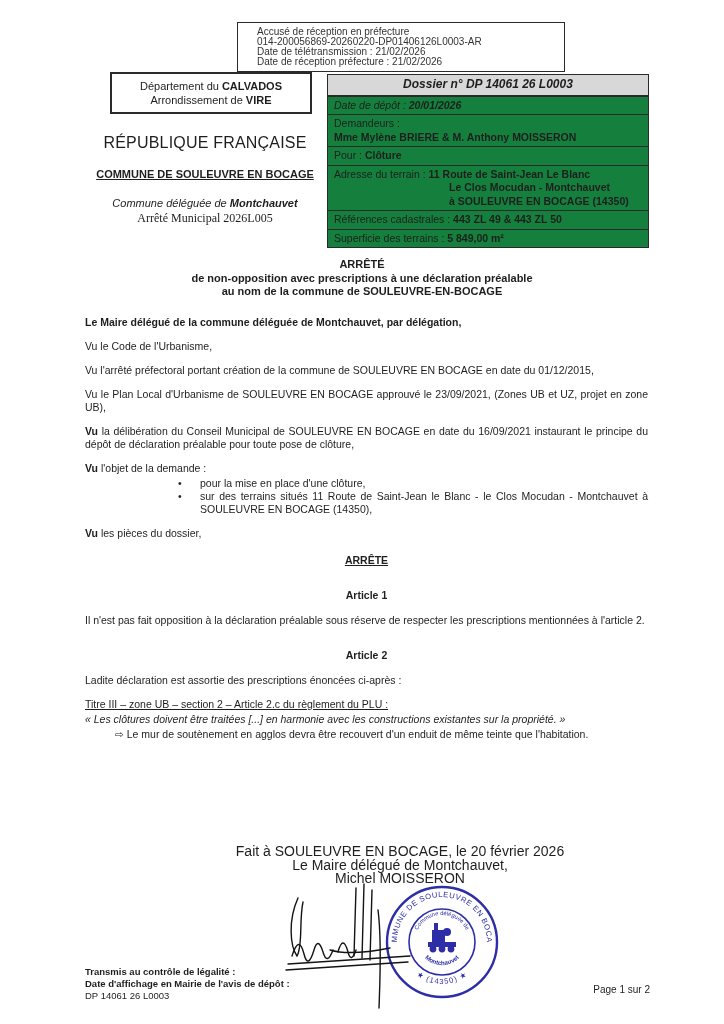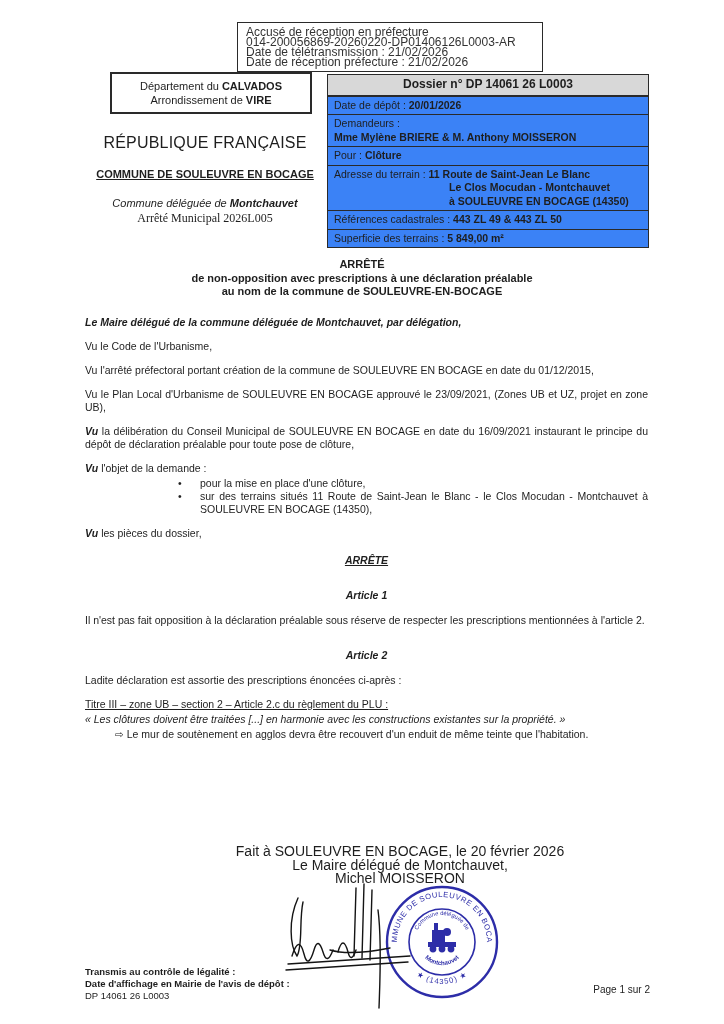--- a/index.html
+++ b/index.html
@@ -3,29 +3,29 @@
 <meta charset="utf-8">
 <style>
   html,body{margin:0;padding:0;background:#888;}
   .page{
     position:relative;width:724px;height:1024px;background:#ffffff;
     font-family:"Liberation Sans","DejaVu Sans",sans-serif;color:#1e1e1e;
     overflow:hidden;margin:0 auto;
   }
   
   .receipt{position:absolute;left:237px;top:22px;width:288px;border:1px solid #2a2a2a;
-    padding:4px 8px;font-size:12px;line-height:10px;color:#333;}
+    padding:4px 19px;font-size:10px;line-height:10px;color:#333;}
   
   .deptbox{position:absolute;left:110px;top:72px;width:190px;border:2px solid #2a2a2a;
     padding:5px 4px;text-align:center;font-size:11px;line-height:14px;}
   .deptbox b{font-weight:bold;}
   
   .dossier{position:absolute;left:327px;top:74px;width:322px;font-size:10.5px;}
-  .dossier .row{border:1px solid #2a2a2a;margin-top:-1px;padding:2px 6px;line-height:13.5px;background:#3b82f6;}
-  .dossier .row:first-child{margin-top:0;}
+  .dossier .row{border:1px solid #2a2a2a;margin-top:-1px;padding:2px 6px;line-height:13.5px;background:#15803d;}
+  .dossier .row:first-child{margin-top:0;font-style:italic;}
   .dossier .hdr{background:#d8d8d8;text-align:center;font-weight:bold;font-size:12px;padding:3px 6px;}
   .dossier .val{font-weight:bold;}
   .dossier .cont{padding-left:115px;font-weight:bold;}
   
   .republic{position:absolute;left:83px;top:134px;width:244px;text-align:center;}
   .republic .l1{font-size:16px;letter-spacing:.2px;}
   .republic .l2{margin-top:16px;font-size:11px;font-weight:bold;text-decoration:underline;}
   .republic .l3{margin-top:17px;font-size:11px;font-style:italic;}
   .republic .l3 b{font-weight:bold;}
   .republic .l4{margin-top:2px;font-family:"Liberation Serif","DejaVu Serif",serif;font-size:12px;}
@@ -38,21 +38,21 @@
   .bodyflow p.tight{margin-bottom:2px;}
   .bodyflow p.justify{text-align:justify;}
   .bodyflow p.indent{padding-left:30px;}
   .bodyflow .h-arrete{margin:14px 0 22px 0;text-align:center;font-weight:bold;}
   .bodyflow .h-arrete span{text-decoration:underline;}
   .bodyflow .h-article{margin:16px 0 12px 0;text-align:center;font-weight:bold;}
   .bodyflow .h-article2{margin-top:22px;}
   .bodyflow ul{list-style:none;margin:0 0 11px 0;padding:0;}
   .bodyflow li{margin-left:85px;padding-left:30px;position:relative;text-align:justify;}
   .bodyflow li::before{content:"•";position:absolute;left:8px;top:0;}
-  .seg-b{font-weight:bold;font-style:italic;}
+  .seg-b{font-weight:bold;}
   .seg-i{font-style:italic;}
   .seg-u{text-decoration:underline;}
   
   .sigtext{position:absolute;left:220px;top:845px;width:360px;text-align:center;
     font-size:14px;line-height:13.5px;}
   .sigzone{position:absolute;left:270px;top:880px;width:250px;height:132px;}
   
   .legal{position:absolute;left:85px;top:966px;font-size:9.5px;line-height:12px;}
   .legal .b{font-weight:bold;}
   .pagenum{position:absolute;left:540px;top:984px;width:110px;text-align:right;font-size:10px;}

